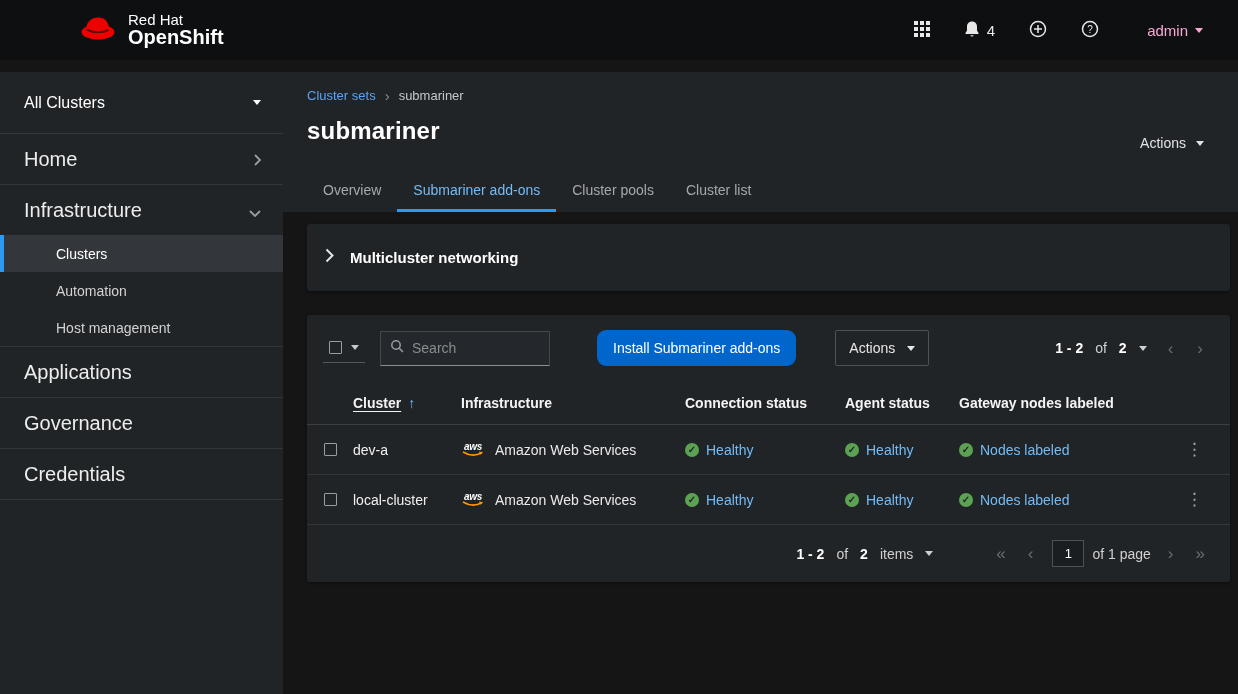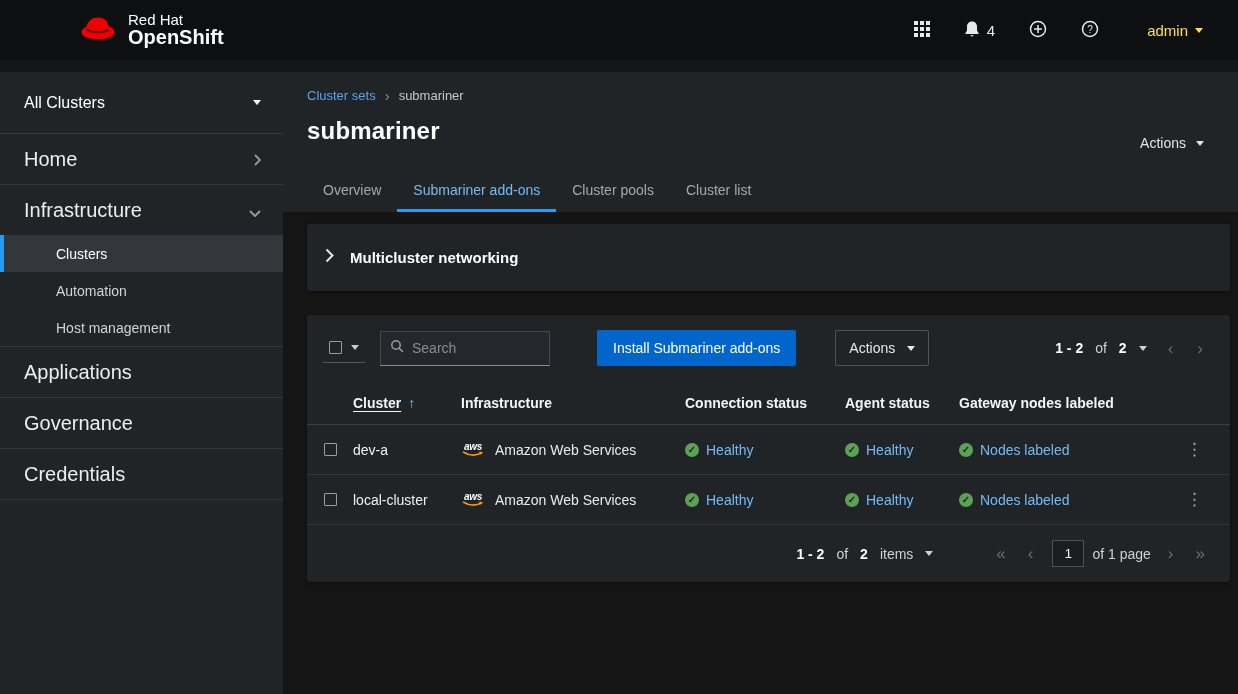--- a/index.html
+++ b/index.html
@@ -14,21 +14,21 @@
   .hamburger .bars{width:22px}
   .hamburger .bar{height:2.5px;background:#fff;margin:4px 0;border-radius:1px}
   .brand{display:flex;align-items:center;gap:10px;margin-left:16px;cursor:pointer}
   .brand-text .line1{font-size:15px;color:#fff;line-height:16px}
   .brand-text .line2{font-size:20px;font-weight:bold;color:#fff;line-height:21px;margin-top:-1px}
   .mast-right{margin-left:auto;display:flex;align-items:center;gap:8px;padding-right:22px}
   .icon-btn{display:flex;align-items:center;gap:7px;background:none;border:none;color:#e8e8e8;
     padding:8px 13px;cursor:pointer;font-size:15px}
   .caret{display:inline-block;width:0;height:0;border-left:4px solid transparent;
     border-right:4px solid transparent;border-top:5px solid currentColor}
-  .user-btn{margin-left:14px;color:#fde047}
+  .user-btn{margin-left:14px;color:#f9a8d4}
 
   
   .sidebar{position:absolute;top:72px;left:0;width:283px;height:622px;background:#212427;
     display:flex;flex-direction:column;overflow:hidden}
   .perspective{height:62px;display:flex;align-items:center;justify-content:space-between;
     padding:0 22px 0 24px;border-bottom:1px solid #36393c;font-size:16px;color:#fff;cursor:pointer;flex-shrink:0}
   .nav-section{border-bottom:1px solid #33363a}
   .nav-item{height:50px;display:flex;align-items:center;justify-content:space-between;
     padding:0 22px 0 24px;font-size:20px;color:#eceded;cursor:pointer}
   .nav-sub{height:37px;display:flex;align-items:center;padding:0 24px 0 52px;font-size:14px;
@@ -61,21 +61,21 @@
 
   
   .toolbar{display:flex;align-items:center;padding:15px 16px;gap:15px}
   .bulk{display:flex;align-items:center;gap:9px;padding:8px 6px;border-bottom:1px solid #55585b;
     background:none;border-top:none;border-left:none;border-right:none;cursor:pointer;color:#c8c9ca}
   .checkbox{width:13px;height:13px;border:1px solid #9a9da0;background:transparent;border-radius:1px;flex-shrink:0}
   .search{width:170px;height:35px;background:#24272b;border:1px solid #44474a;border-bottom-color:#8a8d90;
     display:flex;align-items:center;padding:0 9px;gap:8px}
   .search input{flex:1;min-width:0;background:none;border:none;outline:none;color:#eee;font-size:14px}
   .search input::placeholder{color:#8a8d90}
-  .btn-primary{height:36px;padding:0 16px;background:#0066cc;color:#fff;border:none;border-radius:2px;
+  .btn-primary{height:36px;padding:0 16px;background:#0066cc;color:#fff;border:none;border-radius:9px;
     font-size:14px;cursor:pointer;margin-left:32px}
   .dropdown{height:36px;display:flex;align-items:center;gap:12px;padding:0 13px;border:1px solid #4f5255;
     border-radius:2px;color:#e6e7e8;font-size:14px;cursor:pointer;background:transparent;margin-left:24px}
   .pager-top{margin-left:auto;display:flex;align-items:center;gap:2px;font-size:14px;color:#cfd0d1}
   .pager-text{display:flex;align-items:center;gap:12px;padding:0 8px;cursor:pointer}
   .pager-text b{color:#fff}
   .pg-btn{background:none;border:none;color:#8a8d90;font-size:17px;padding:6px 11px;cursor:pointer;line-height:1}
   .pg-btn.dim{color:#6a6e73}
 
   

